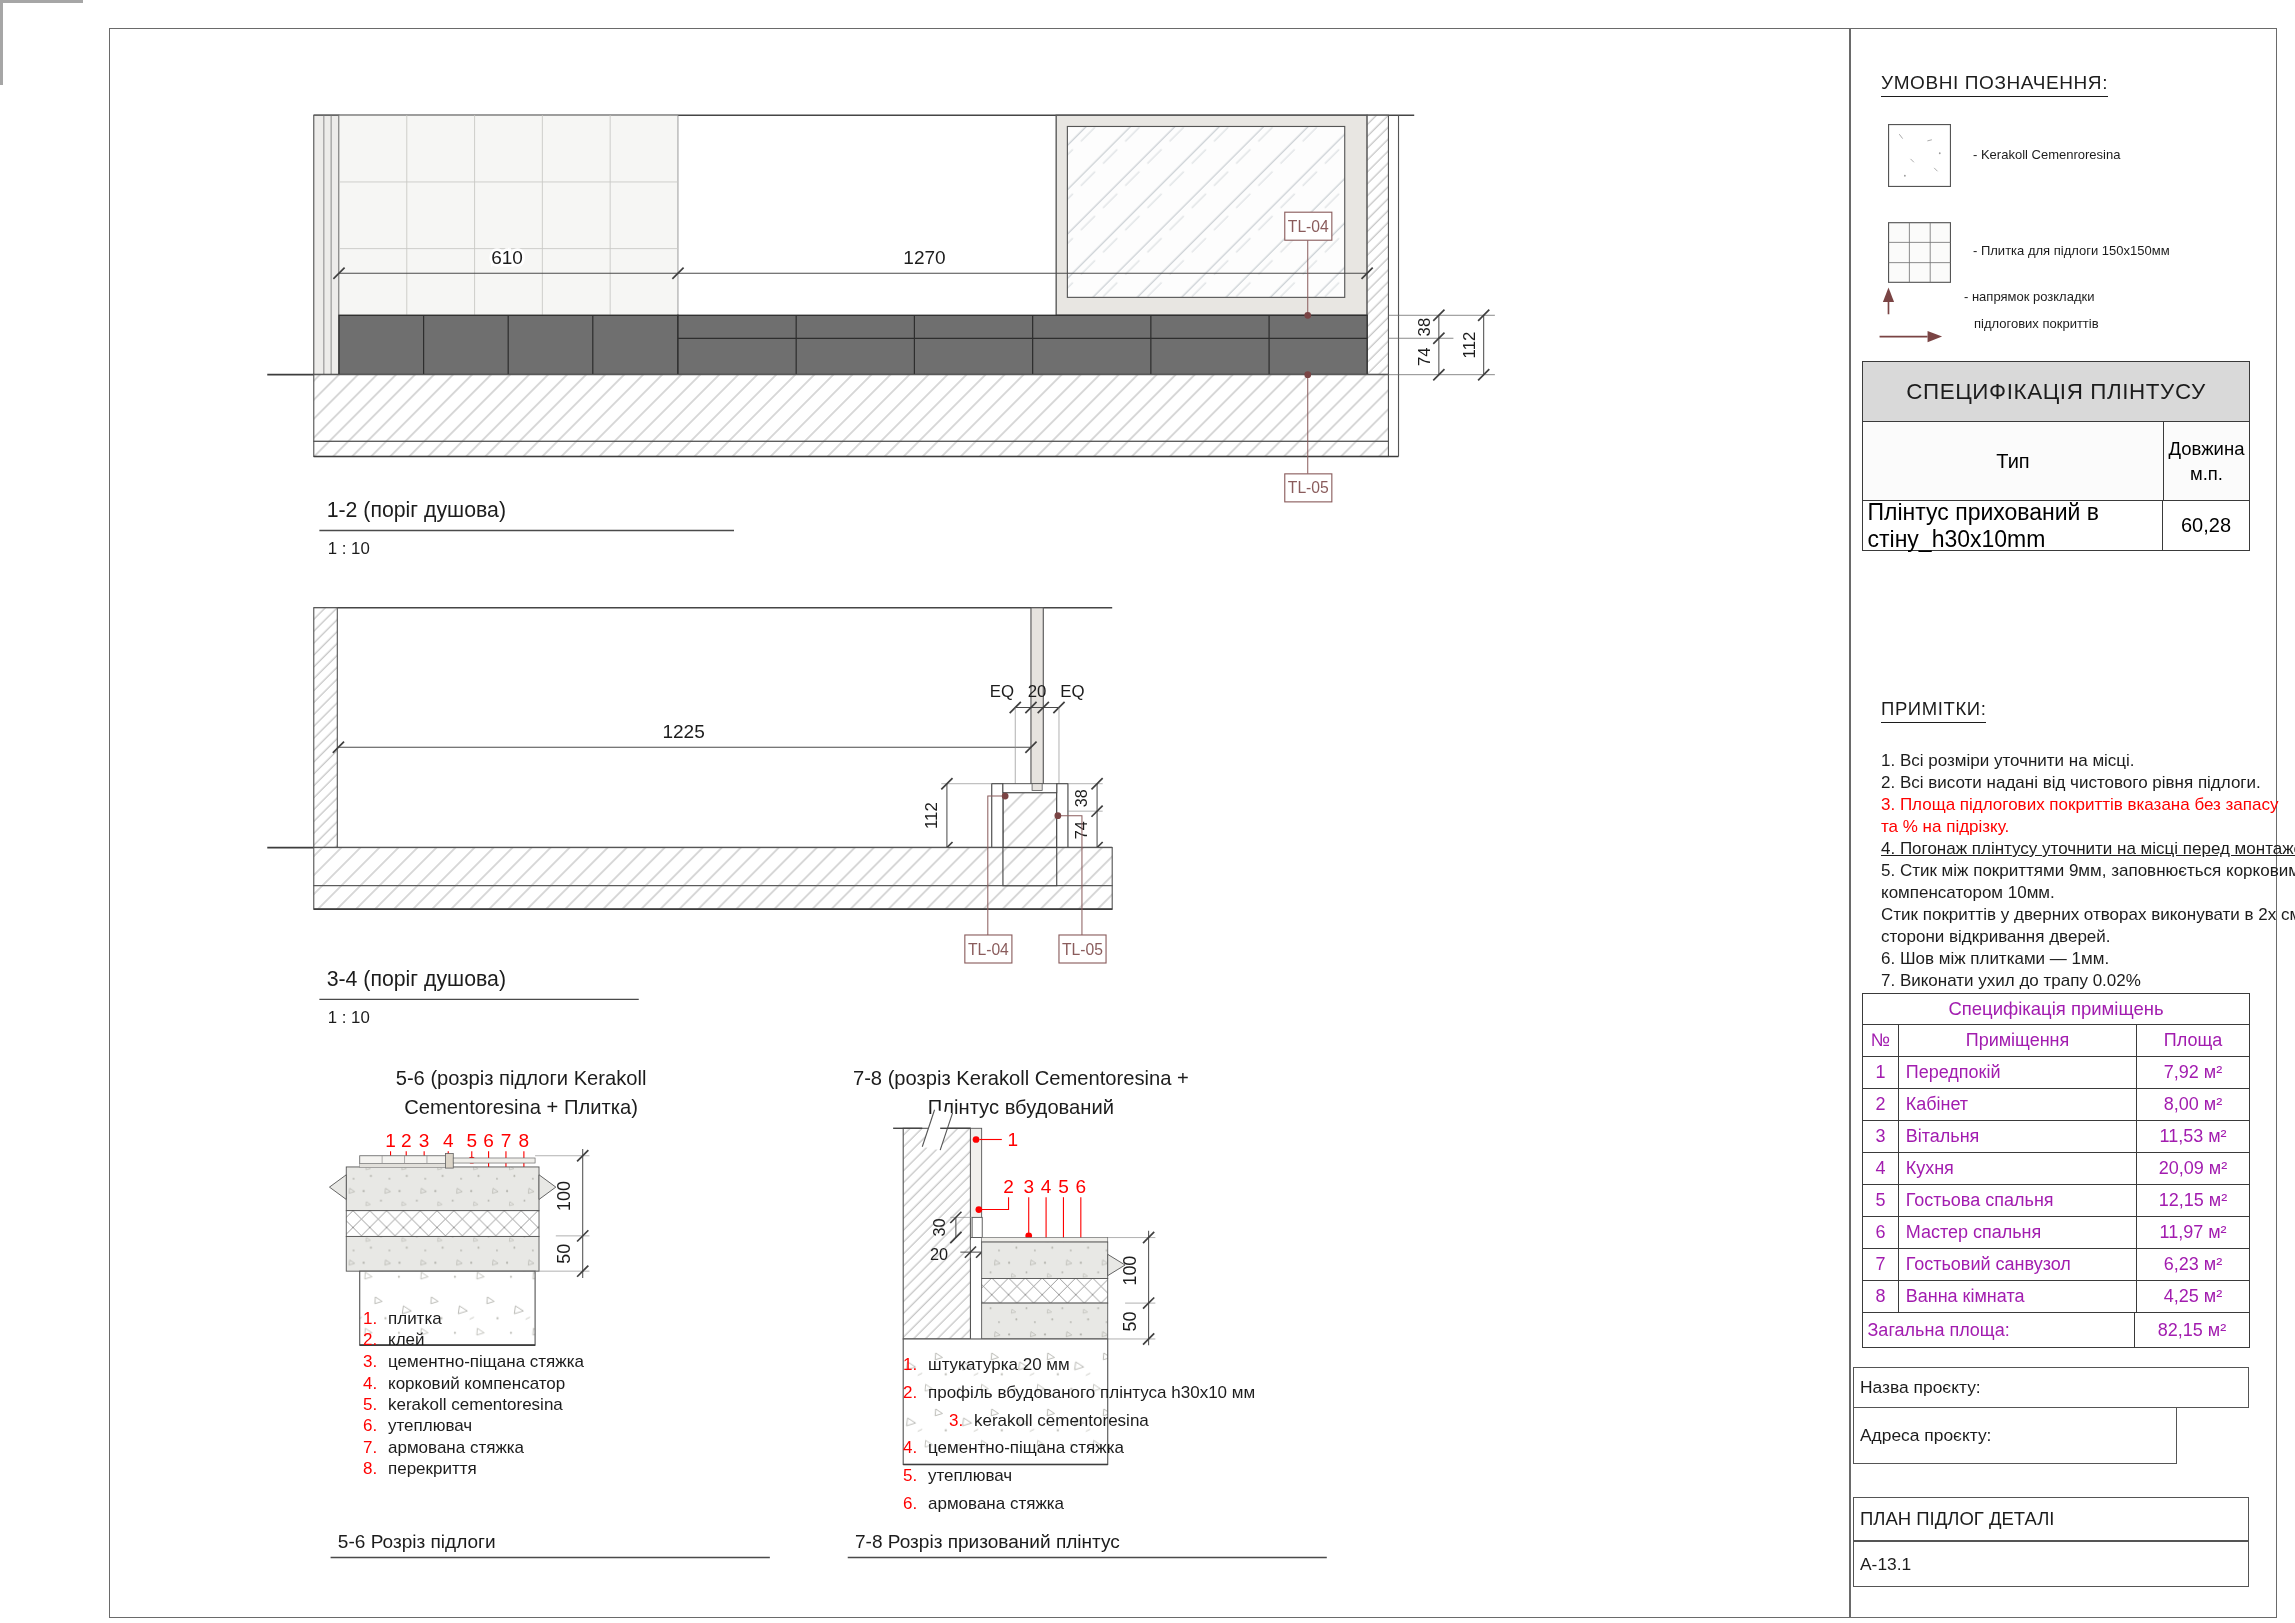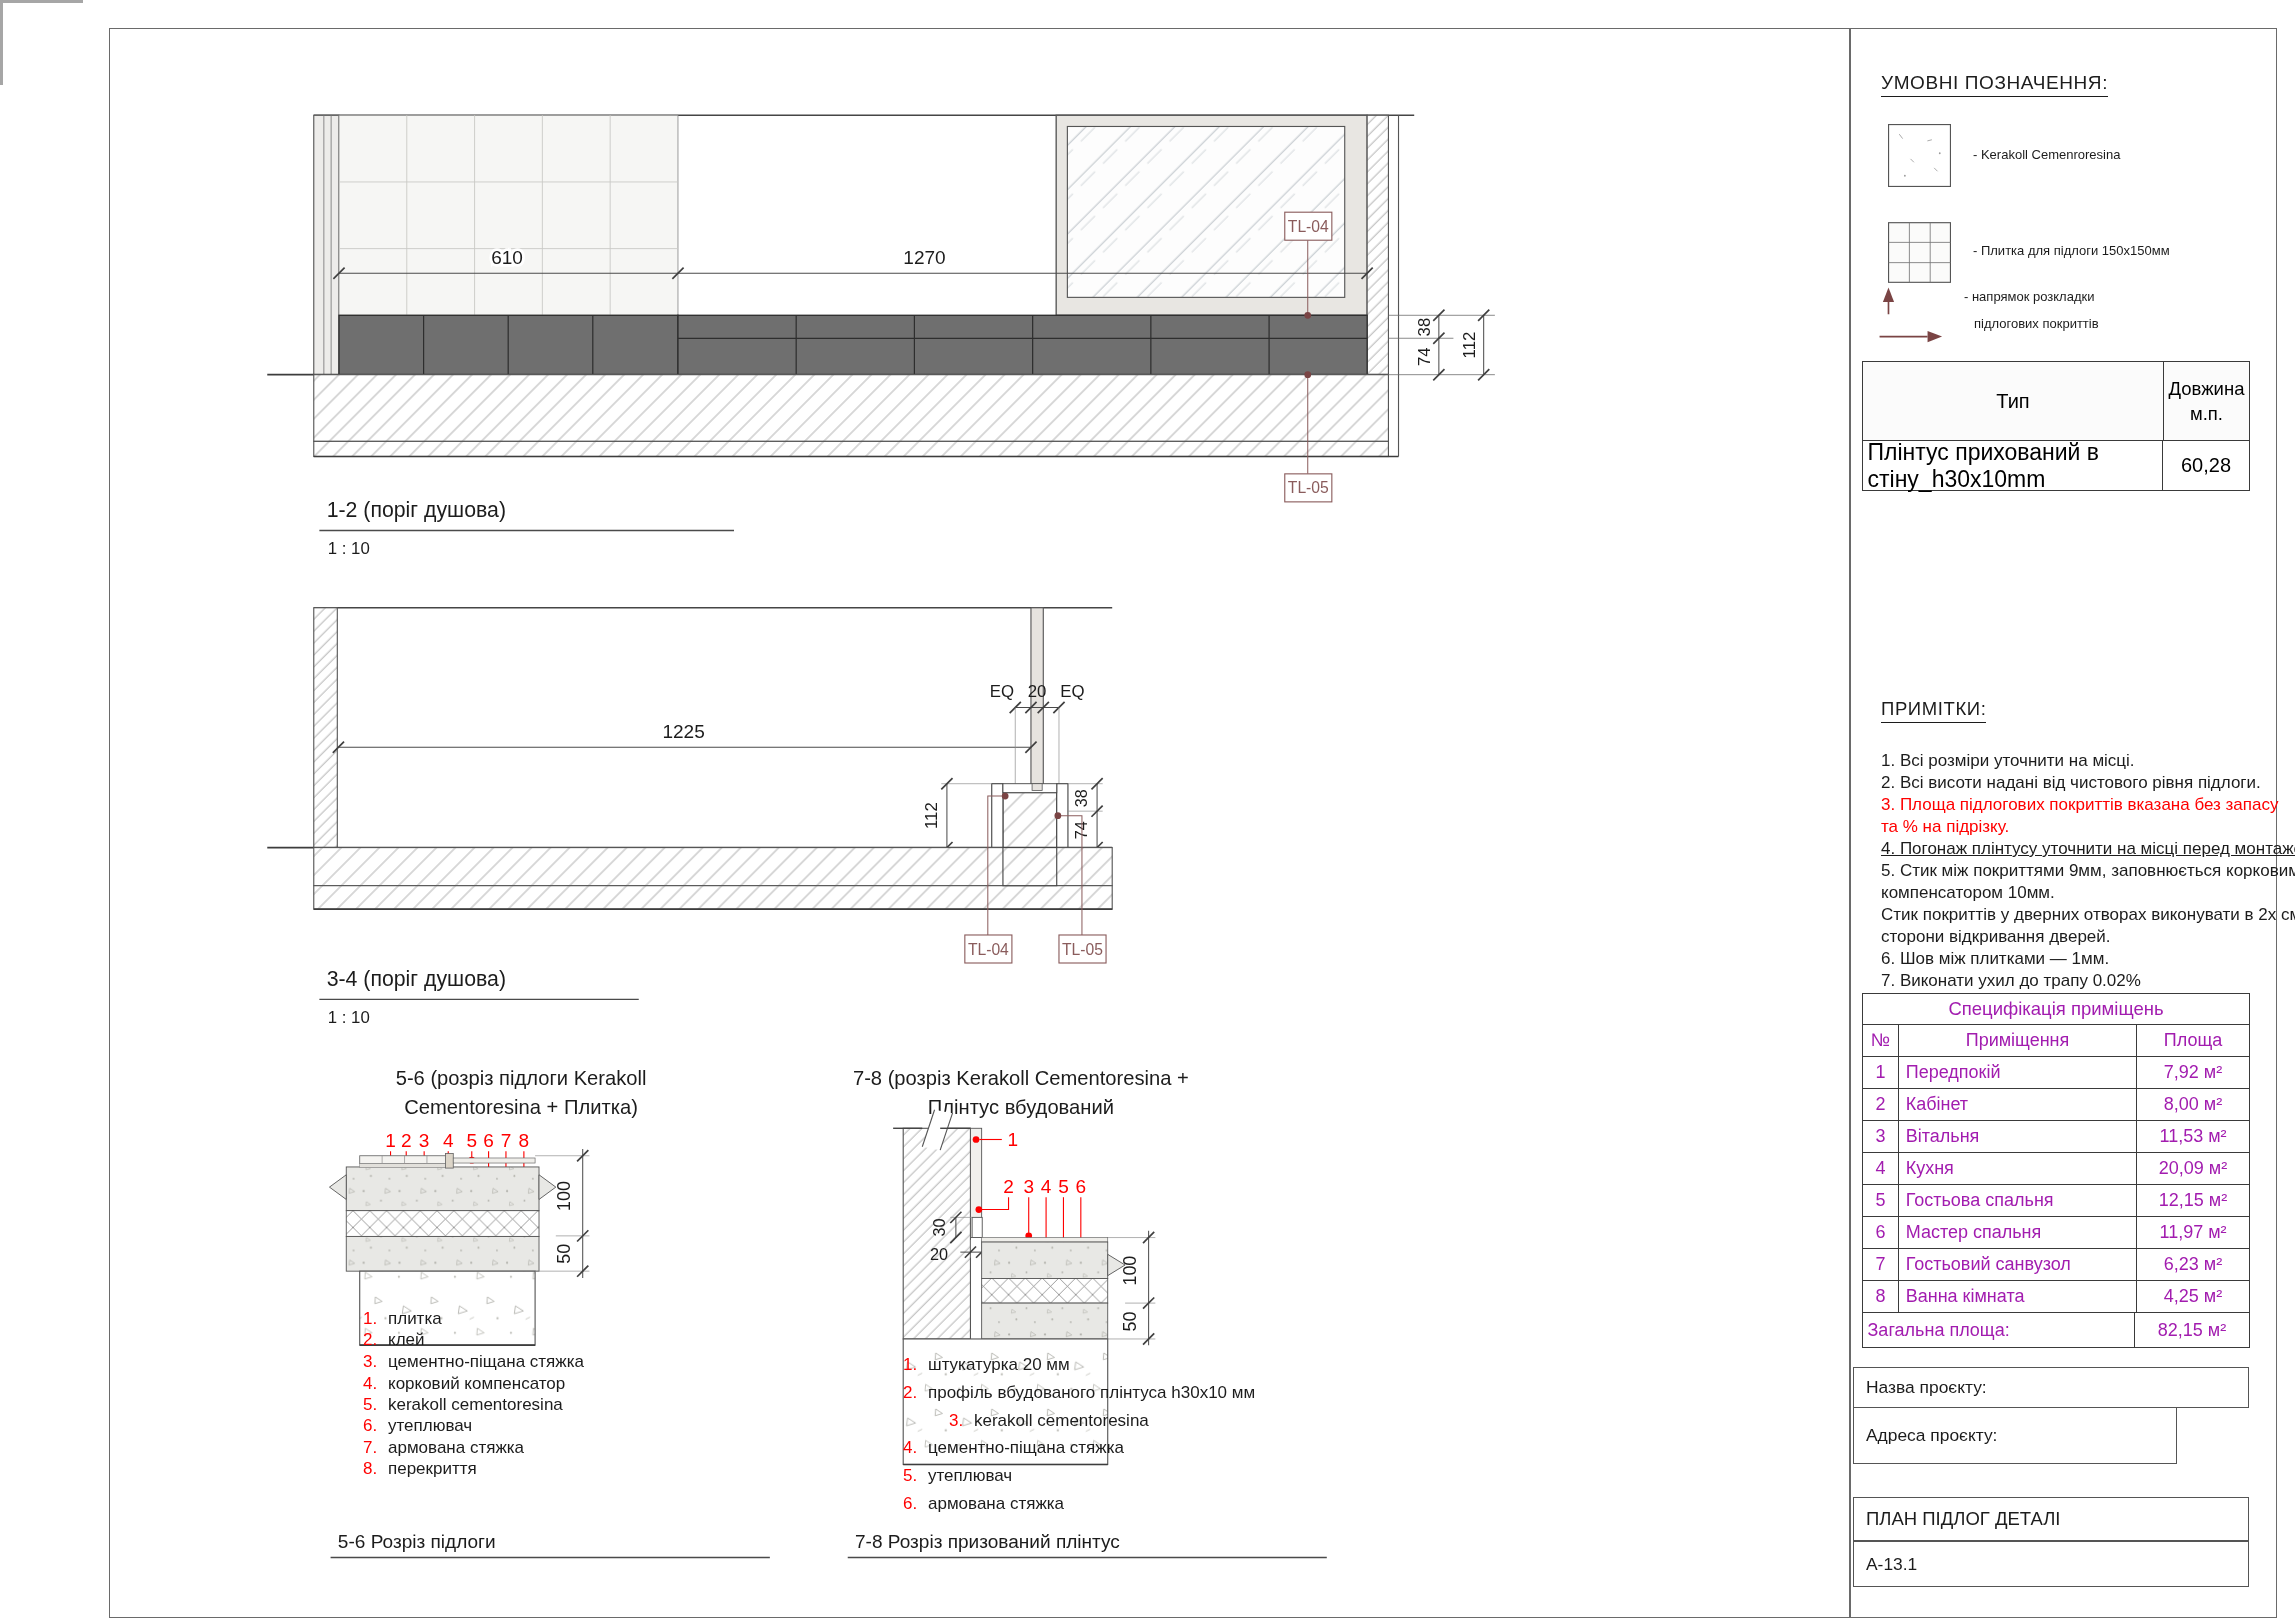--- a/index.html
+++ b/index.html
@@ -38,21 +38,21 @@
   #rooms-table .r-title{height:30px;border-bottom:1.1px solid #3a3a3a;display:flex;align-items:center;justify-content:center;font-size:18.5px;}
   #rooms-table .r-head{display:flex;height:31px;border-bottom:1.1px solid #3a3a3a;}
   #rooms-table .r-row{display:flex;height:31px;border-bottom:1.1px solid #3a3a3a;}
   #rooms-table .r-total{display:flex;height:34px;}
   #rooms-table .cn{width:35px;border-right:1.1px solid #3a3a3a;display:flex;align-items:center;justify-content:center;}
   #rooms-table .cname{width:238px;border-right:1.1px solid #3a3a3a;display:flex;align-items:center;padding-left:6.7px;box-sizing:border-box;}
   #rooms-table .carea{flex:1;display:flex;align-items:center;justify-content:center;}
   #rooms-table .ctot{width:272px;border-right:1.1px solid #3a3a3a;display:flex;align-items:center;padding-left:4.5px;box-sizing:border-box;}
 
   
-  .tb-box{border:1.7px solid #555;box-sizing:border-box;background:#fff;display:flex;align-items:center;padding-left:12px;font-size:17.4px;color:#1c1c1c;}
+  .tb-box{border:1.7px solid #555;box-sizing:border-box;background:#fff;display:flex;align-items:center;padding-left:6px;font-size:17.4px;color:#1c1c1c;}
 
   
   .list-row{position:absolute;white-space:nowrap;font-size:17px;color:#1c1c1c;}
   .list-num{color:#ff0000;display:inline-block;min-width:25px;}
   svg text{font-family:"Liberation Sans", sans-serif;}
 </style>
 </head>
 <body>
 
 <div id="sheet">
@@ -448,20 +448,21 @@
     <line x1="6" y1="96" x2="92" y2="96" stroke="#7a4444" stroke-width="3"></line>
     <polygon points="92,86 118,96 92,106" fill="#7a4444"></polygon>
   </svg>
   <div class="abs legend-label" style="left:1964px;top:289px">- напрямок розкладки</div>
   <div class="abs legend-label" style="left:1974px;top:316px">підлогових покриттів</div>
 
   <div class="abs dash-line" style="left:1879px;top:417px;width:85px"></div>
   <div class="abs legend-label" style="left:1978px;top:410px">- плінтус (стіна/підлога)</div>
 
   <div class="abs" id="plinth-table">
+    <div class="t-head">СПЕЦИФІКАЦІЯ ПЛІНТУСУ</div>
     <div class="t-sub">
       <div class="c1">Тип</div>
       <div class="c2">
         <span>Довжина</span>
         <span>м.п.</span>
       </div>
     </div>
     <div class="t-row">
       <div class="c1">Плінтус прихований в стіну_h30x10mm</div>
       <div class="c2">60,28</div>

